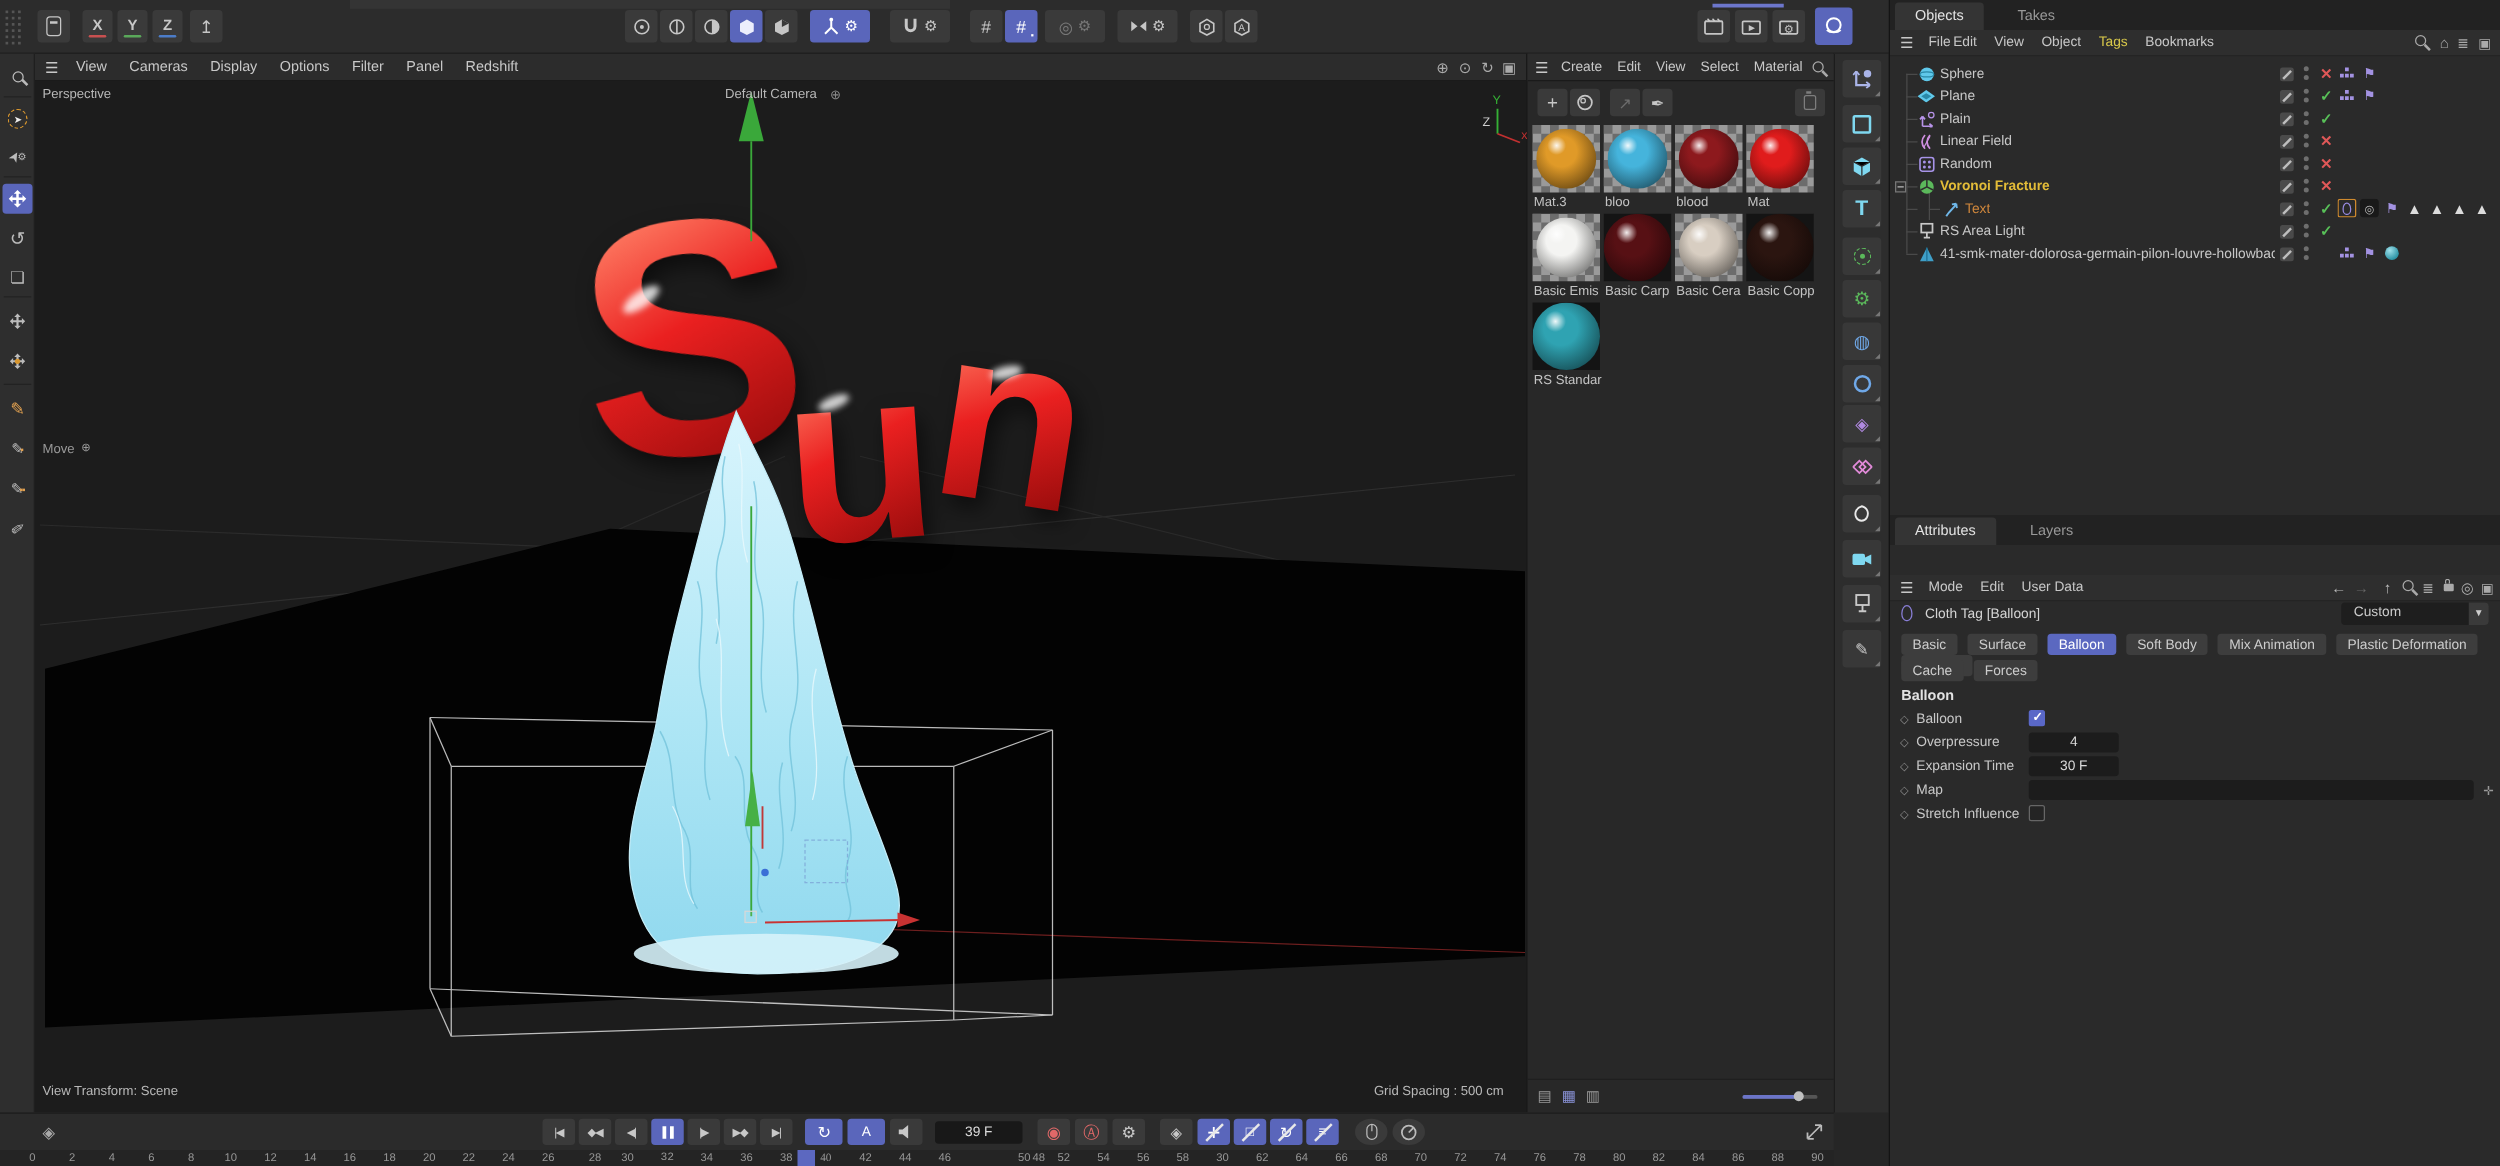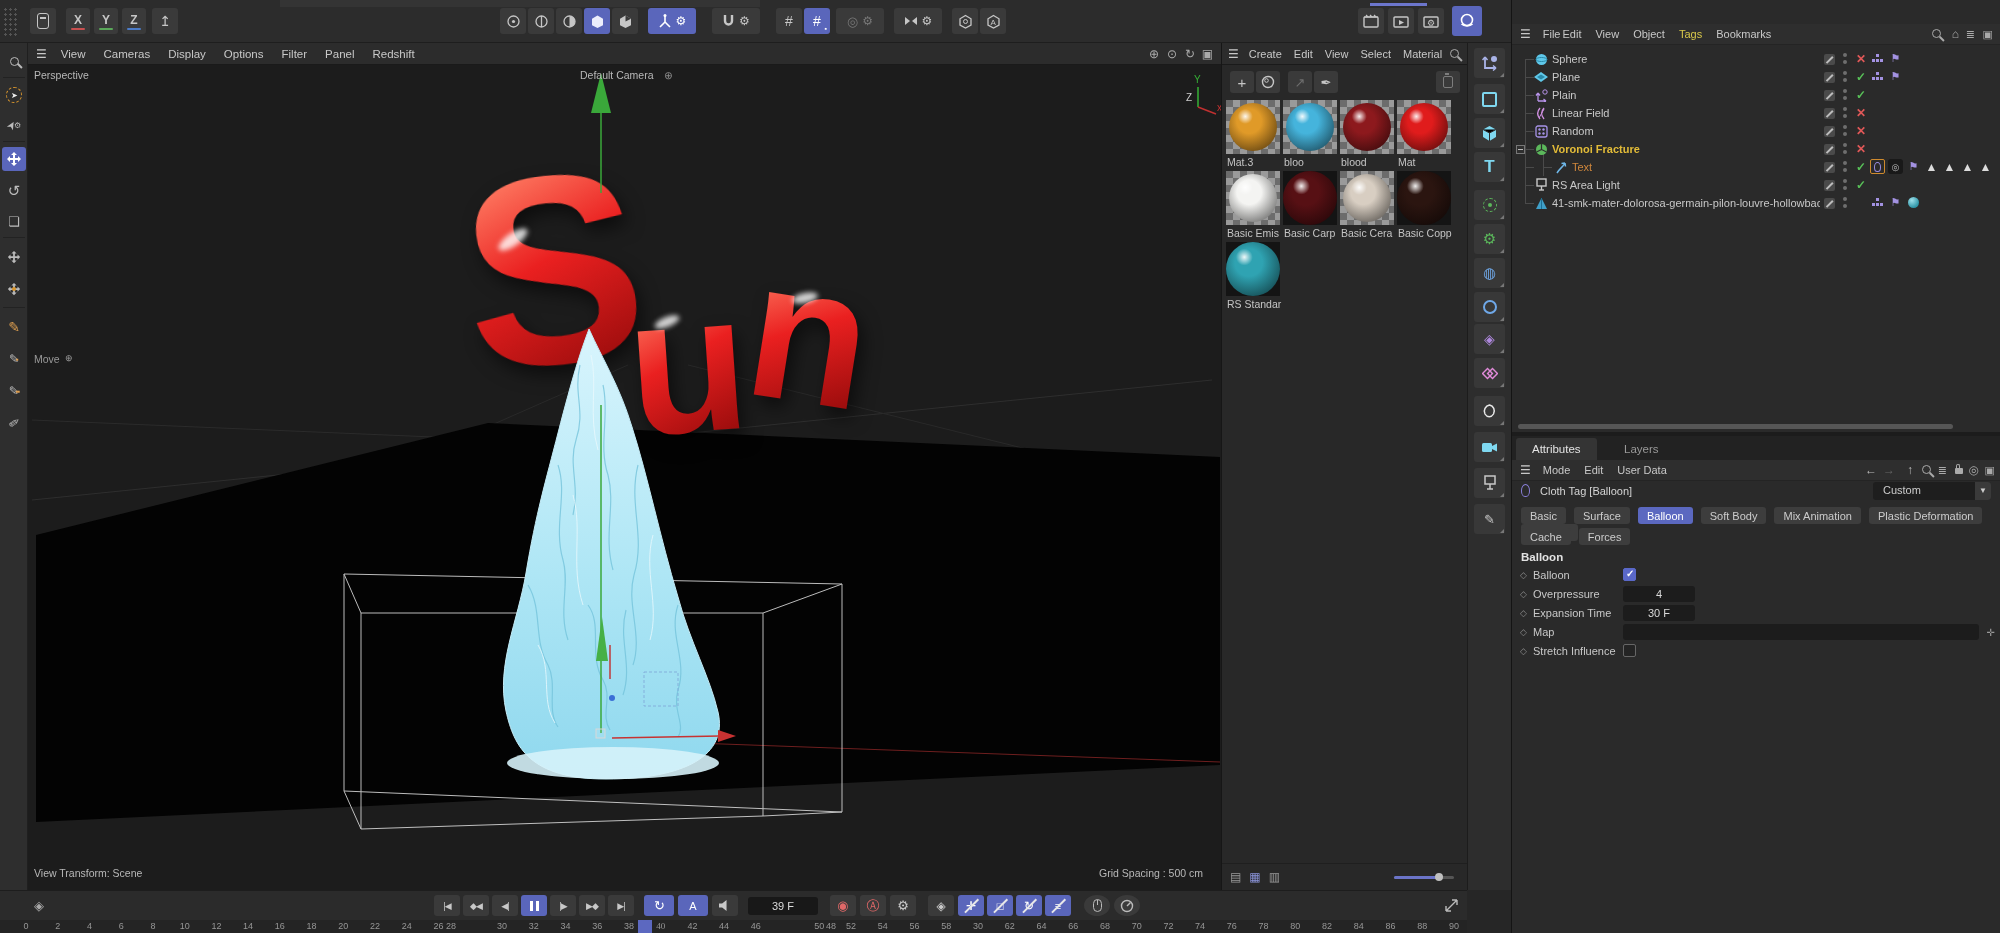--- a/index.html
+++ b/index.html
@@ -496,20 +496,24 @@
           <rect x="2" y="1" width="10" height="8" fill="none" stroke="#c8c8c8" stroke-width="1.5"></rect>
           <line x1="7" y1="9" x2="7" y2="14" stroke="#c8c8c8" stroke-width="1.5"></line>
           <line x1="4" y1="14" x2="10" y2="14" stroke="#c8c8c8" stroke-width="1.5"></line>
         </svg>
       </div>
     <div class="ptool" style="top:461px;font-size:13px">✎</div>
   </div>
 
   <div id="rightpanel">
 
+    <div class="tabsbar" style="top:0">
+      <div class="tab active" style="left:4px">Objects</div>
+      <div class="tab" style="left:86px">Takes</div>
+    </div>
     <div class="panelmenu" style="top:24px">
       <span style="margin-right:12px;font-size:12px">☰</span>
       <span class="menu-item" style="margin-right:2px">File</span>
       <span class="menu-item" style="margin-right:14px">Edit</span>
       <span class="menu-item" style="margin-right:14px">View</span>
       <span class="menu-item" style="margin-right:14px">Object</span>
       <span class="menu-item" style="margin-right:14px;color:#d8c84a">Tags</span>
       <span class="menu-item">Bookmarks</span>
       <span style="position:absolute;right:60px"><span class="mag" style="color:#aaa"></span></span>
       <span style="position:absolute;right:42px;font-size:12px;color:#aaa">⌂</span>
@@ -690,21 +694,21 @@
             <span class="tagbox">
               <span style="width:11px;height:11px;border-radius:50%;background:radial-gradient(circle at 35% 30%,#9fe0ea,#2f96a8 70%)"></span>
             </span>
           </div>
       </div>
     </div>
 
     <div class="abs" style="left:6px;top:424px;width:435px;height:5px;background:#565656;border-radius:3px"></div>
     <div class="abs" style="left:0;top:432px;width:489px;height:4px;background:#1c1c1c"></div>
 
-    <div class="tabsbar" style="top:436px">
+    <div class="tabsbar" style="top:412px">
       <div class="tab active" style="left:4px">Attributes</div>
       <div class="tab" style="left:96px">Layers</div>
     </div>
     <div class="panelmenu" style="top:460px">
       <span style="margin-right:12px;font-size:12px">☰</span>
       <span class="menu-item" style="margin-right:14px">Mode</span>
       <span class="menu-item" style="margin-right:14px">Edit</span>
       <span class="menu-item">User Data</span>
       <span style="position:absolute;right:124px;font-size:12px;color:#bbb">←</span>
       <span style="position:absolute;right:106px;font-size:12px;color:#666">→</span>
@@ -820,23 +824,23 @@
       <span style="left: 152.933px;">8</span>
       <span style="left: 184.667px;">10</span>
       <span style="left: 216.4px;">12</span>
       <span style="left: 248.133px;">14</span>
       <span style="left: 279.867px;">16</span>
       <span style="left: 311.6px;">18</span>
       <span style="left: 343.333px;">20</span>
       <span style="left: 375.067px;">22</span>
       <span style="left: 406.8px;">24</span>
       <span style="left: 438.533px;">26</span>
-      <span style="left: 451px;">28</span>
+      <span style="left: 476px;">28</span>
       <span style="left: 502px;">30</span>
-      <span style="left: 533.733px;">32</span>
+      <span style="left: 533.733px; font-family: Liberation Mono, monospace;">32</span>
       <span style="left: 565.467px;">34</span>
       <span style="left: 597.2px;">36</span>
       <span style="left: 628.933px;">38</span>
       <span style="left: 660.667px; font-family: Liberation Serif, serif;">40</span>
       <span style="left: 692.4px;">42</span>
       <span style="left: 724.133px;">44</span>
       <span style="left: 755.867px;">46</span>
       <span style="left: 831px;">48</span>
       <span style="left: 819.333px;">50</span>
       <span style="left: 851.067px;">52</span>

